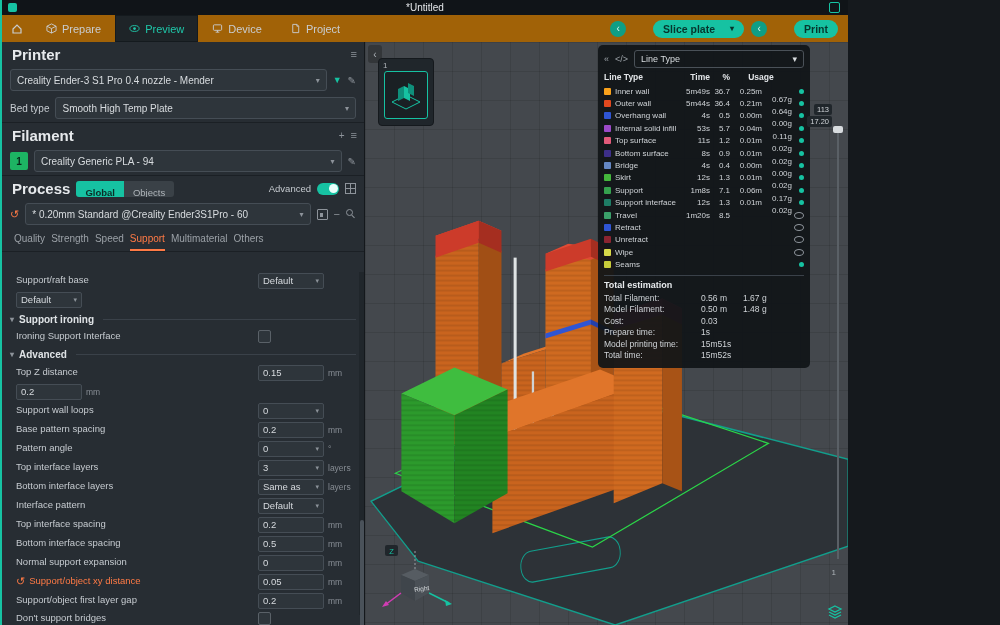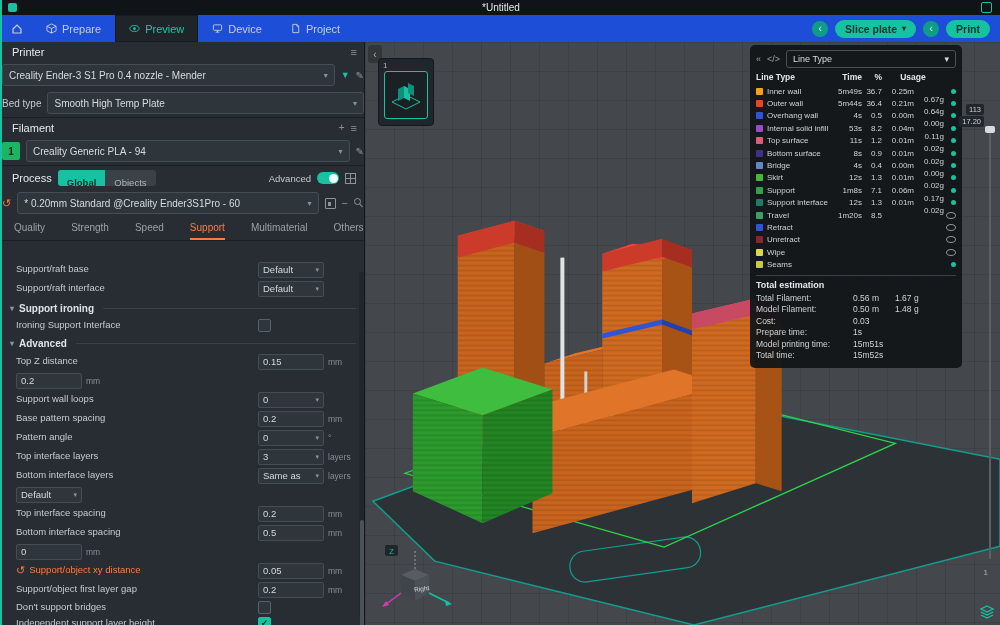--- a/index.html
+++ b/index.html
@@ -1,56 +1,56 @@
 <!DOCTYPE html>
 <html><head>
 <meta charset="utf-8">
 <style>
   html,body{margin:0;padding:0;}
   body{width:1000px;height:625px;overflow:hidden;background:#15191d;
        font-family:"Liberation Sans",sans-serif;color:#d6dade;-webkit-font-smoothing:antialiased;}
-  .app{width:1000px;height:625px;display:flex;flex-direction:column;border-left:2px solid #16c2a2;box-sizing:border-box;}
+  .app{width:848px;height:625px;display:flex;flex-direction:column;border-left:2px solid #16c2a2;box-sizing:border-box;}
 
   
   .titlebar{height:15px;background:#101418;display:flex;align-items:center;position:relative;flex:none;}
   .titlebar .title{position:absolute;left:0;right:0;text-align:center;font-size:10px;color:#e4e7ea;}
   .logo-sq{width:9px;height:9px;background:#16c2a2;border-radius:2px;margin-left:6px;z-index:2;}
   .win-icon{width:9px;height:9px;border:1.5px solid #16c2a2;border-radius:2px;margin-left:auto;margin-right:8px;z-index:2;}
 
   
-  .tabbar{height:27px;background:#1d4ed8;display:flex;align-items:stretch;flex:none;}
+  .tabbar{height:27px;background:#a16207;display:flex;align-items:stretch;flex:none;}
   .home-btn{width:30px;display:flex;align-items:center;justify-content:center;color:#c9cdd1;}
   .tab{display:flex;align-items:center;gap:5px;padding:0 14px;font-size:11px;color:#c9cdd1;cursor:default;}
   .tab svg{width:11px;height:11px;}
   .tab.active{background:#1e2428;color:#1fc8aa;box-shadow:inset 0 0 0 1px #141a1e;}
   .topbar-right{margin-left:auto;display:flex;align-items:center;gap:7px;padding-right:10px;}
   .circle-btn{width:16px;height:16px;border-radius:50%;background:#0f9e85;color:#dff7f2;display:flex;
               align-items:center;justify-content:center;font-size:10px;line-height:1;}
   .pill-btn{height:18px;border-radius:9px;background:#16c2a2;color:#06352d;font-size:10.5px;font-weight:bold;
-            display:flex;align-items:center;padding:0 10px;gap:5px;}
+            display:flex;align-items:center;padding:0 10px;gap:15px;margin-left:20px;}
   .pill-btn .caret{font-size:8px;}
 
   
   .main{flex:1;display:flex;min-height:0;}
   .side{width:362px;flex:none;background:#272d33;border-right:1px solid #14181c;display:flex;
         flex-direction:column;font-size:10px;position:relative;}
 
   .section-h{display:flex;align-items:center;gap:6px;padding:4px 8px 3px 10px;border-top:1px solid #1b2025;}
   .section-h:first-child{border-top:none;}
-  .section-title{font-size:11px;font-weight:normal;color:#e6e9ec;}
+  .section-title{font-size:15px;font-weight:bold;color:#e6e9ec;}
   .hspacer{flex:1;}
   .icon{color:#8d939a;font-size:10px;line-height:1;}
   .sliders-icon{font-size:11px;letter-spacing:-1px;}
   .pencil-icon{font-size:10px;color:#8d939a;}
 
   .sel{height:20px;border:1px solid #454d55;border-radius:3px;background:#2e353b;display:flex;align-items:center;
        justify-content:space-between;padding:0 6px;font-size:10px;color:#d8dcdf;min-width:0;}
   .sel .txt{white-space:nowrap;overflow:hidden;text-overflow:ellipsis;}
   .sel .caret{color:#8d939a;font-size:8px;margin-left:5px;}
-  .row{display:flex;align-items:center;gap:6px;margin:3px 0;}
+  .row{display:flex;align-items:center;gap:6px;margin:3px 8px;}
   .row .grow{flex:1;min-width:0;}
   .mini-label{color:#c6cbd0;white-space:nowrap;}
   .nozzle-icon{color:#16c2a2;font-size:9px;}
 
   .slot{width:18px;height:18px;background:#1db463;color:#08291b;font-size:10px;font-weight:bold;border-radius:2px;
         display:flex;align-items:center;justify-content:center;flex:none;}
 
   .seg{display:flex;height:16px;border-radius:3px;overflow:hidden;font-size:9.5px;}
   .seg span{display:flex;align-items:center;padding:12px 9px;}
   .seg .on{background:#16c2a2;color:#0b2d27;font-weight:bold;}
@@ -62,21 +62,21 @@
      background:linear-gradient(#8d939a,#8d939a) center/1px 100% no-repeat,
                 linear-gradient(#8d939a,#8d939a) center/100% 1px no-repeat;}
   .revert-icon{color:#ff7a45;font-size:11px;line-height:1;}
   .minus-icon{color:#8d939a;font-size:11px;}
   .save-icon{width:9px;height:9px;border:1.2px solid #8d939a;border-radius:1px;position:relative;}
   .save-icon::after{content:"";position:absolute;left:2px;top:3px;width:3px;height:4px;background:#8d939a;}
   .search-icon{position:relative;width:10px;height:10px;display:inline-block;}
   .search-icon::before{content:"";position:absolute;width:5px;height:5px;border:1.3px solid #8d939a;border-radius:50%;left:0;top:0;}
   .search-icon::after{content:"";position:absolute;width:4px;height:1.3px;background:#8d939a;transform:rotate(45deg);left:5px;top:7px;}
 
-  .ptabs{display:flex;gap:26px;padding:5px 10px 0 12px;border-bottom:1px solid #1b2025;}
+  .ptabs{display:flex;gap:6px;padding:5px 10px 0 12px;border-bottom:1px solid #1b2025;}
   .ptab{font-size:10px;color:#9ba1a7;padding-bottom:5px;}
   .ptab.active{color:#ff7a45;border-bottom:2px solid #ff7a45;}
 
   .param-list{flex:1;overflow:hidden;padding-top:3px;margin-top:16px;}
   .prow{display:flex;align-items:center;padding:1.5px 6px 1.5px 14px;min-height:13px;}
   .plabel{flex:1;color:#c6cbd0;font-size:9.5px;line-height:1.15;padding-right:4px;display:flex;align-items:center;gap:4px;flex-wrap:wrap;}
   .plabel.modified{color:#ff7a45;}
   .pctrl{width:100px;flex:none;display:flex;align-items:center;gap:4px;}
   .pbox{width:56px;height:14px;border:1px solid #454d55;border-radius:2px;background:#2e353b;display:flex;
         align-items:center;justify-content:space-between;padding:0 4px;font-size:9.5px;flex:none;}
@@ -280,21 +280,20 @@
           <div class="prow">
             <span class="plabel">Support/raft base</span>
             <div class="pctrl">
               <div class="pbox">
                 <span>Default</span>
                 <span class="caret">▾</span>
               </div>
             </div>
           </div>
           <div class="prow">
-            <span class="plabel">Support/raft interface</span>
             <div class="pctrl">
               <div class="pbox">
                 <span>Default</span>
                 <span class="caret">▾</span>
               </div>
             </div>
           </div>
           <div class="pgroup">
             <span class="gcaret">▾</span>
             <span>Support ironing</span>
@@ -368,20 +367,21 @@
             <span class="plabel">Bottom interface layers</span>
             <div class="pctrl">
               <div class="pbox">
                 <span>Same as</span>
                 <span class="caret">▾</span>
               </div>
               <span class="unit">layers</span>
             </div>
           </div>
           <div class="prow">
+            <span class="plabel">Interface pattern</span>
             <div class="pctrl">
               <div class="pbox">
                 <span>Default</span>
                 <span class="caret">▾</span>
               </div>
             </div>
           </div>
           <div class="prow">
             <span class="plabel">Top interface spacing</span>
             <div class="pctrl">
@@ -394,20 +394,21 @@
           <div class="prow">
             <span class="plabel">Bottom interface spacing</span>
             <div class="pctrl">
               <div class="pbox">
                 <span>0.5</span>
               </div>
               <span class="unit">mm</span>
             </div>
           </div>
           <div class="prow">
+            <span class="plabel">Normal support expansion</span>
             <div class="pctrl">
               <div class="pbox">
                 <span>0</span>
               </div>
               <span class="unit">mm</span>
             </div>
           </div>
           <div class="prow">
             <span class="plabel modified"><span class="revert-icon">↺</span>Support/object xy distance</span>
             <div class="pctrl">
@@ -566,21 +567,21 @@
               <span class="lcol time">4s</span>
               <span class="lcol pct">0.5</span>
               <span class="lcol len">0.00m</span>
               <span class="lcol wt">0.00g</span>
               <span class="leye on"></span>
             </div>
             <div class="lrow">
               <span class="swatch" style="background: rgb(156, 74, 200);"></span>
               <span class="llabel">Internal solid infill</span>
               <span class="lcol time">53s</span>
-              <span class="lcol pct">8.2</span>
+              <span class="lcol pct">5.7</span>
               <span class="lcol len">0.04m</span>
               <span class="lcol wt">0.11g</span>
               <span class="leye on"></span>
             </div>
             <div class="lrow">
               <span class="swatch" style="background: rgb(226, 90, 122);"></span>
               <span class="llabel">Top surface</span>
               <span class="lcol time">11s</span>
               <span class="lcol pct">1.2</span>
               <span class="lcol len">0.01m</span>

